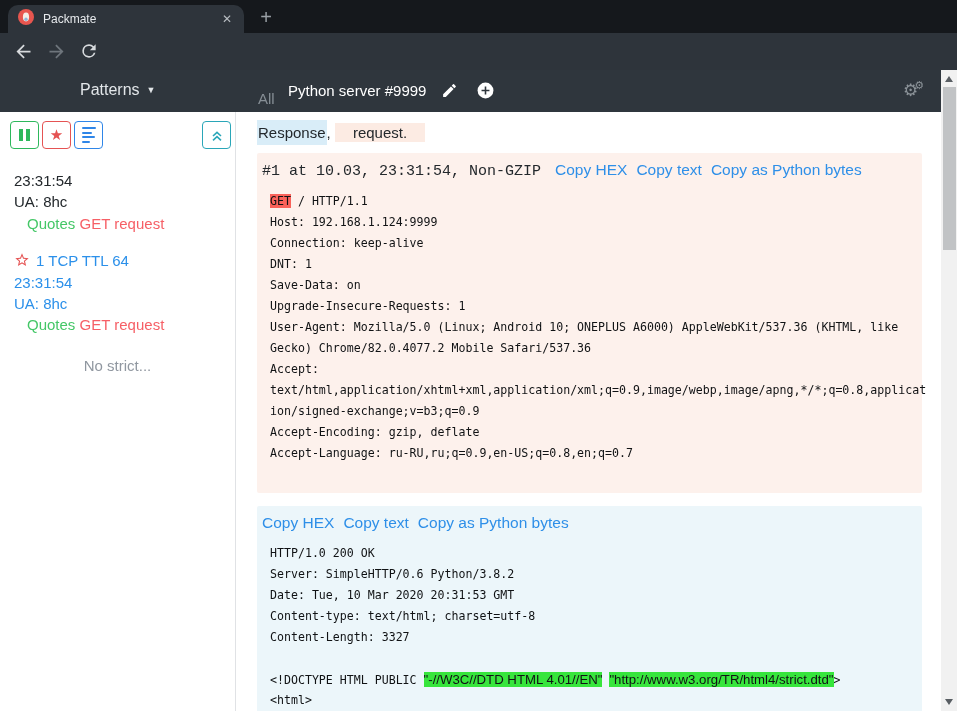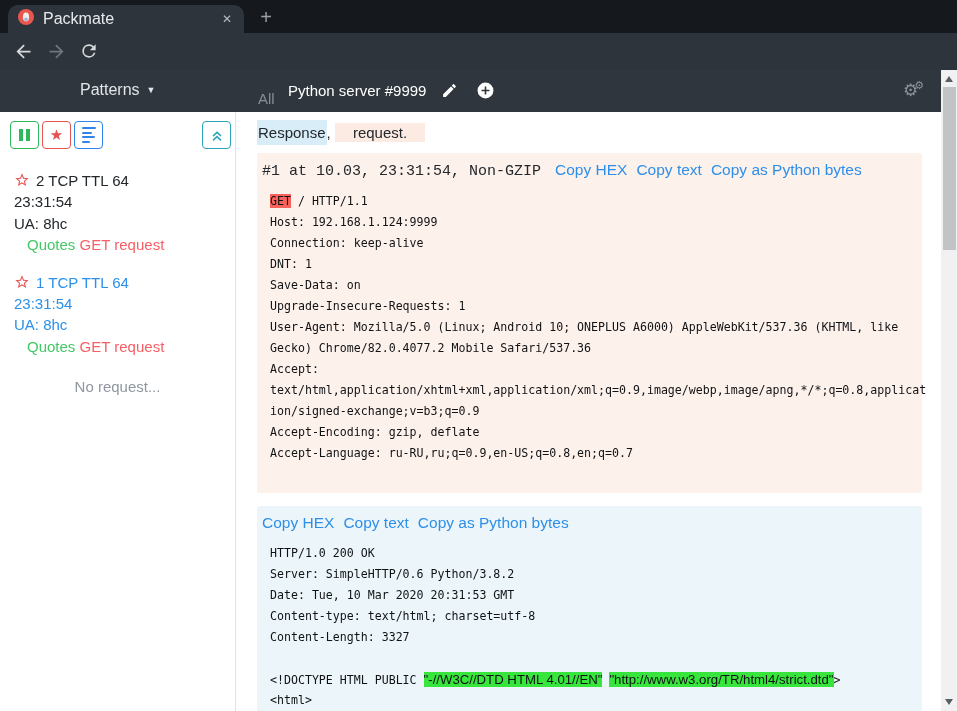--- a/index.html
+++ b/index.html
@@ -3,21 +3,21 @@
 <meta charset="utf-8">
 <style>
   html,body{margin:0;padding:0;background:#0c0e10;}
   .screen{position:relative;width:957px;height:711px;overflow:hidden;
     font-family:"Liberation Sans",sans-serif;background:#fff;}
 
   
   .tabstrip{position:absolute;left:0;top:0;width:957px;height:33px;background:#15181c;}
   .btab{position:absolute;left:8px;top:5px;width:236px;height:28px;background:#2e343b;
     border-radius:10px 10px 0 0;display:flex;align-items:center;padding:0 10px;box-sizing:border-box;}
-  .btab .title{color:#e6e9ec;font-size:16px;margin-left:9px;flex:1;}
+  .btab .title{color:#e6e9ec;font-size:12px;margin-left:9px;flex:1;}
   .btab .close{color:#b7bcc1;font-size:12px;cursor:default;padding:0 2px;}
   .newtab{position:absolute;left:254px;top:6px;width:24px;height:24px;color:#9aa0a6;
     font-size:20px;line-height:22px;text-align:center;}
   .toolbar{position:absolute;left:0;top:33px;width:957px;height:37px;background:#2e343b;}
   .navic{position:absolute;top:8px;width:21px;height:21px;}
   .omnibox{position:absolute;left:112px;top:37px;width:768px;height:29px;border-radius:15px;
     background:#22272d;display:flex;align-items:center;padding:0 12px;box-sizing:border-box;}
   .omnibox .sec{color:#ccd1d6;font-size:13.5px;margin-left:9px;}
   .omnibox .divider{width:1px;height:16px;background:#565c62;margin:0 10px;}
   .omnibox .url{color:#ccd1d6;font-size:13.5px;flex:1;white-space:nowrap;overflow:hidden;}
@@ -181,37 +181,34 @@
       </span>
       <span class="sbtn collapse">
         <svg width="16" height="16" viewBox="0 0 24 24">
             <path d="M6 13.5l6-5.5 6 5.5" stroke="#2aa6b8" stroke-width="2.4" fill="none"></path>
             <path d="M6 20l6-5.5 6 5.5" stroke="#2aa6b8" stroke-width="2.4" fill="none"></path>
           </svg>
       </span>
     </div>
     <div>
         <div class="sb-item">
-          <div class="l1"><span class="star"><svg width="16" height="16" viewBox="0 0 24 24">
-                <path d="M22 9.24l-7.19-.62L12 2 9.19 8.63 2 9.24l5.46 4.73L5.82 21 12 17.27 18.18 21l-1.63-7.03L22 9.24zM12 15.4l-3.76 2.27 1-4.28-3.32-2.88 4.38-.38L12 6.1l1.71 4.04 4.38.38-3.32 2.88 1 4.28L12 15.4z" fill="#e55353"></path>
-              </svg></span><span class="t">2 TCP TTL 64</span></div>
           <div class="l">23:31:54</div>
           <div class="l">UA: 8hc</div>
           <div class="l"><span class="tag-g">Quotes</span> <span class="tag-r">GET request</span></div>
         </div>
         <div class="sb-item selected">
           <div class="l1"><span class="star"><svg width="16" height="16" viewBox="0 0 24 24">
                 <path d="M22 9.24l-7.19-.62L12 2 9.19 8.63 2 9.24l5.46 4.73L5.82 21 12 17.27 18.18 21l-1.63-7.03L22 9.24zM12 15.4l-3.76 2.27 1-4.28-3.32-2.88 4.38-.38L12 6.1l1.71 4.04 4.38.38-3.32 2.88 1 4.28L12 15.4z" fill="#e55353"></path>
               </svg></span><span class="t">1 TCP TTL 64</span></div>
           <div class="l">23:31:54</div>
           <div class="l">UA: 8hc</div>
           <div class="l"><span class="tag-g">Quotes</span> <span class="tag-r">GET request</span></div>
         </div>
       </div>
-    <div class="noresults">No request...</div>
+    <div class="noresults">No strict...</div>
   </aside>
 
   <main class="main">
     <div class="legend"><span class="hl-blue">Response</span><span>, </span><span class="hl-pink">request.</span></div>
     <div>
         <section class="card request">
           <div class="card-head">
             <span class="ph">#1 at 10.03, 23:31:54, Non-GZIP</span>
             <span class="act">Copy HEX</span>
             <span class="act">Copy text</span>

